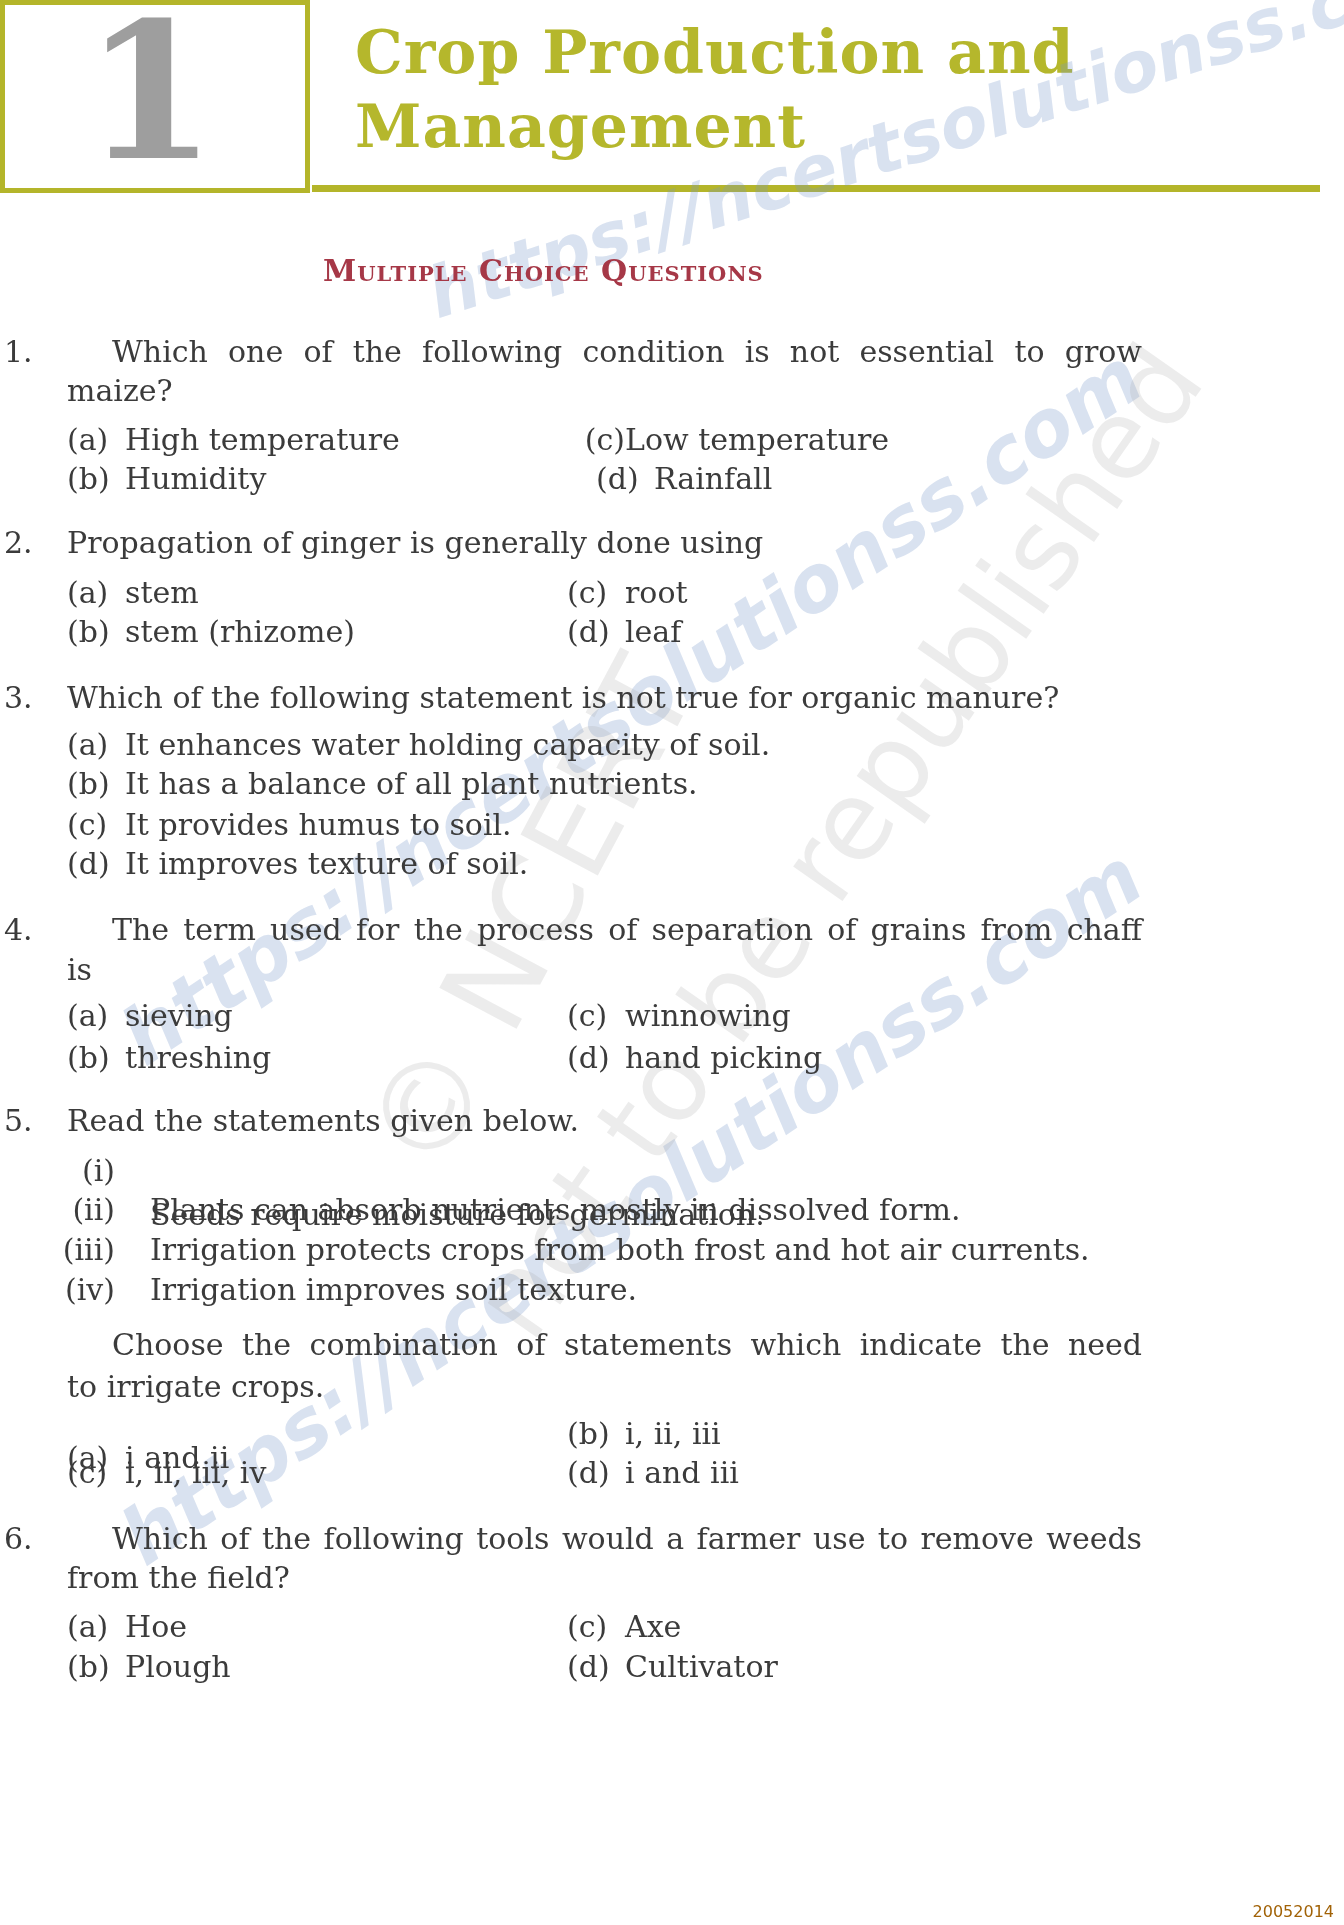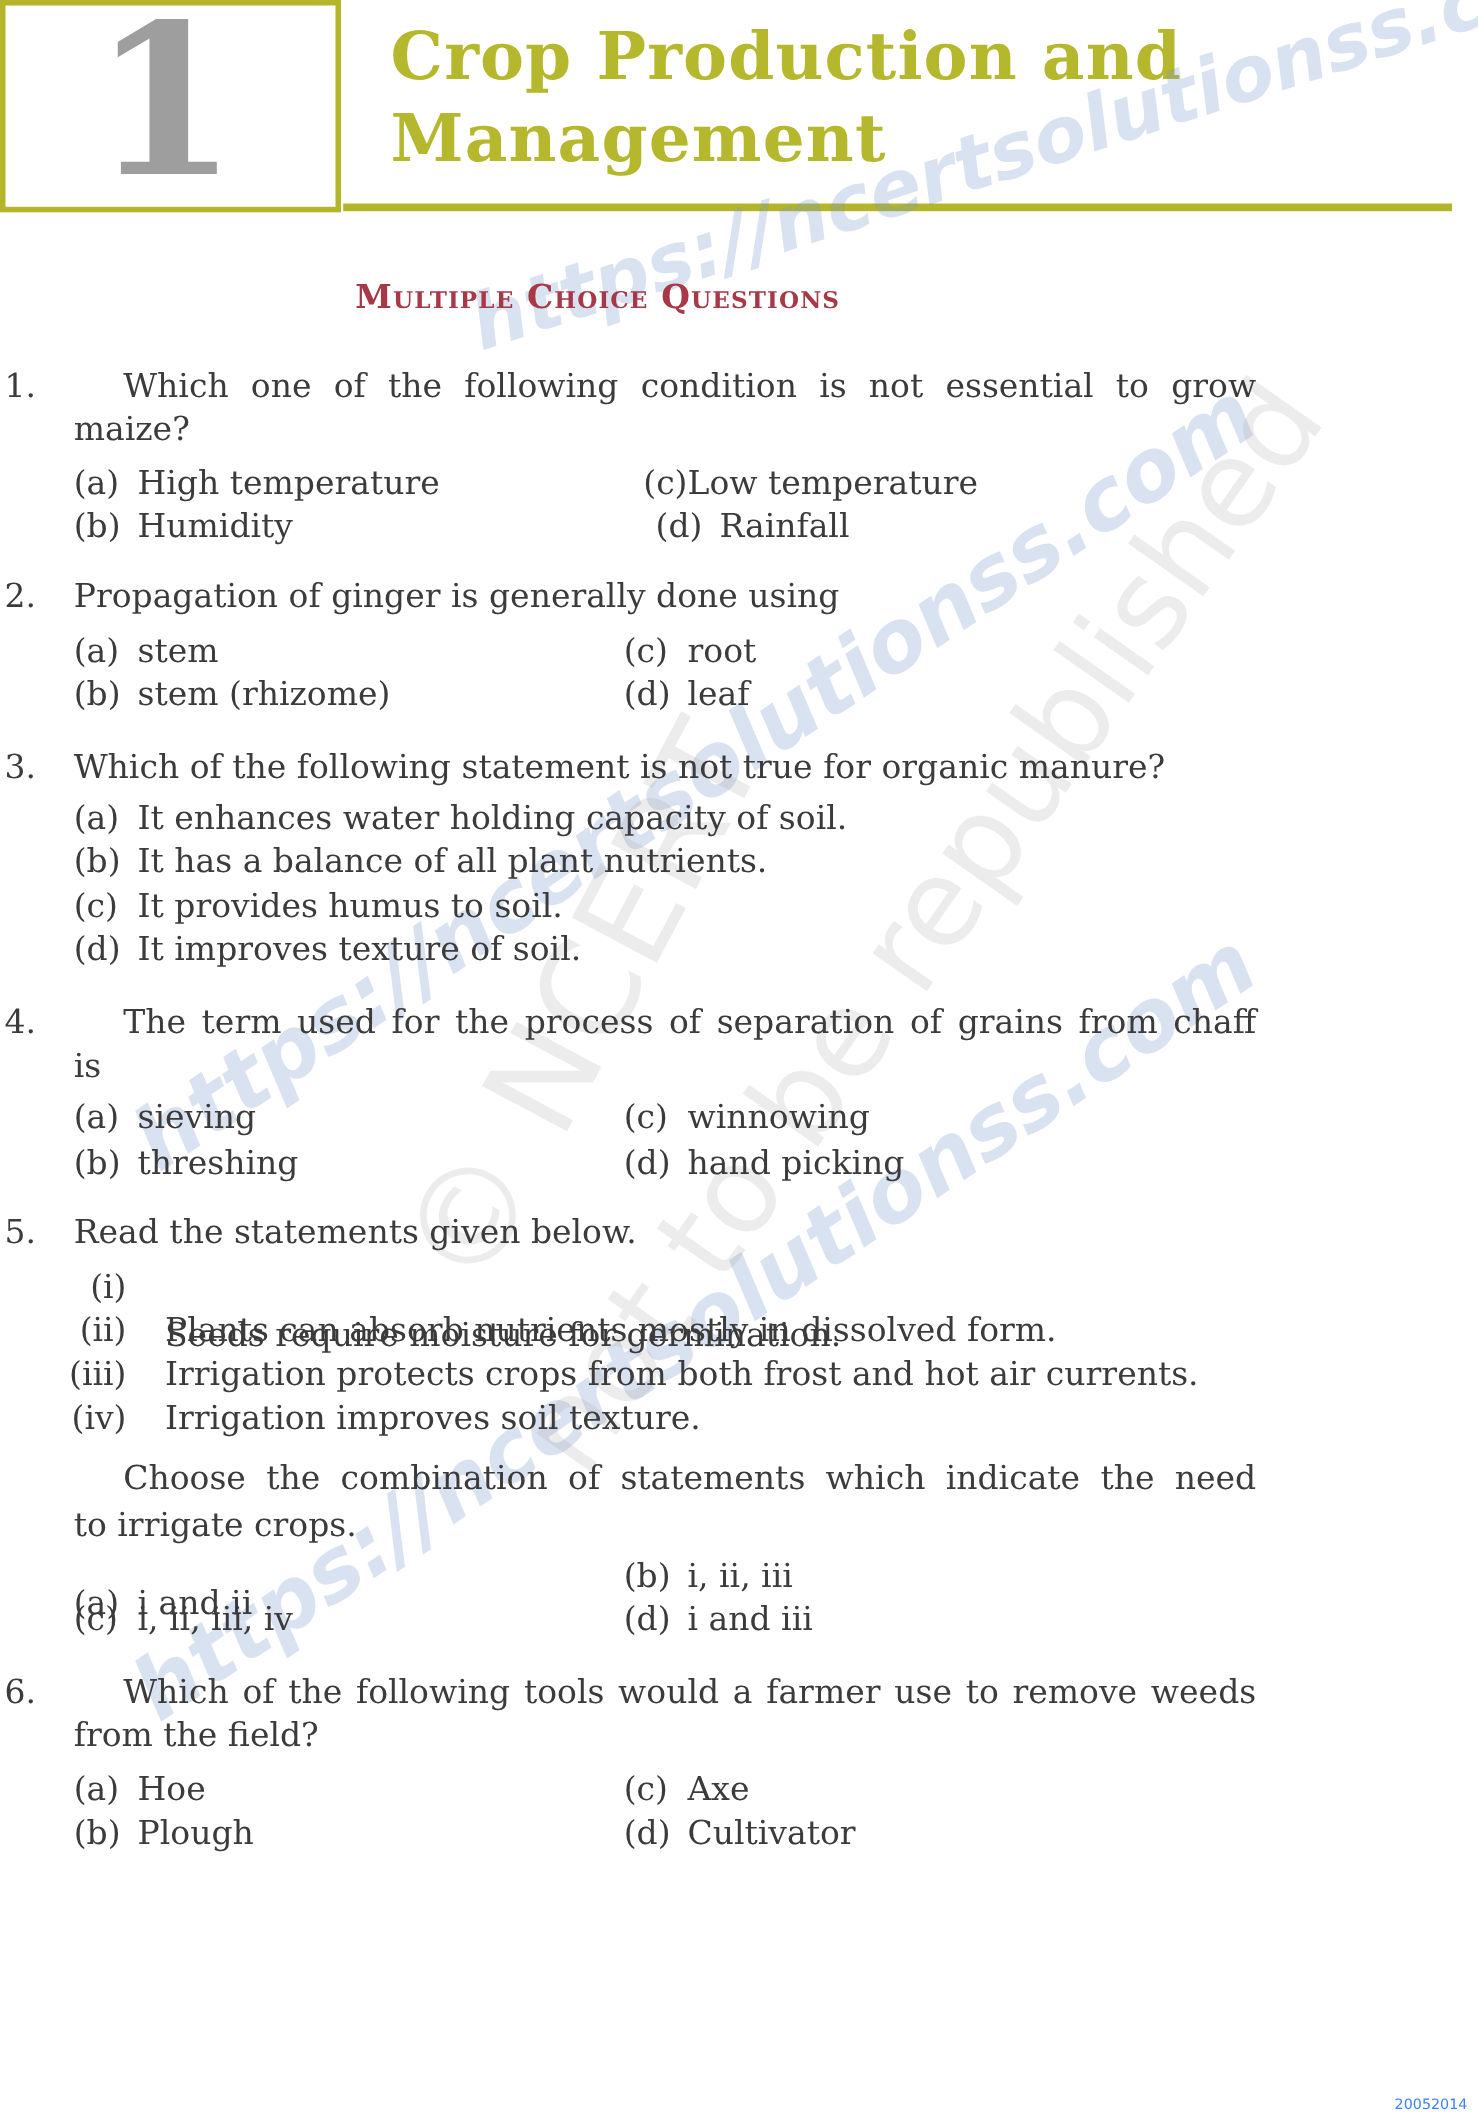--- a/index.html
+++ b/index.html
@@ -53,22 +53,22 @@
   
   .wm {
     position: absolute; white-space: nowrap; pointer-events: none;
     font-family: "DejaVu Sans", "Liberation Sans", sans-serif; font-weight: bold;
     transform-origin: left center;
   }
   .wm-url { color: rgba(120,150,200,0.28); font-size: 78px; font-style: italic; }
   .wm-ncert { color: rgba(170,170,170,0.22); font-size: 120px; font-weight: normal; }
   .wm-repub { color: rgba(170,170,170,0.22); font-size: 120px; font-weight: normal; }
   .footer-stamp {
-    position: absolute; right: 10px; bottom: 4px; font-size: 13px;
-    color: #3b82f6; font-family: "DejaVu Sans", sans-serif;
+    position: absolute; right: 10px; bottom: 4px; font-size: 16px;
+    color: #a16207; font-family: "DejaVu Sans", sans-serif;
   }
 </style>
 </head>
 <body>
 
 <div class="chapter-box"></div>
 <div class="chapter-num">1</div>
 <div class="title-line" style="top:22px;">Crop Production and</div>
 <div class="title-line" style="top:96px;">Management</div>
 <div class="title-underline"></div>

